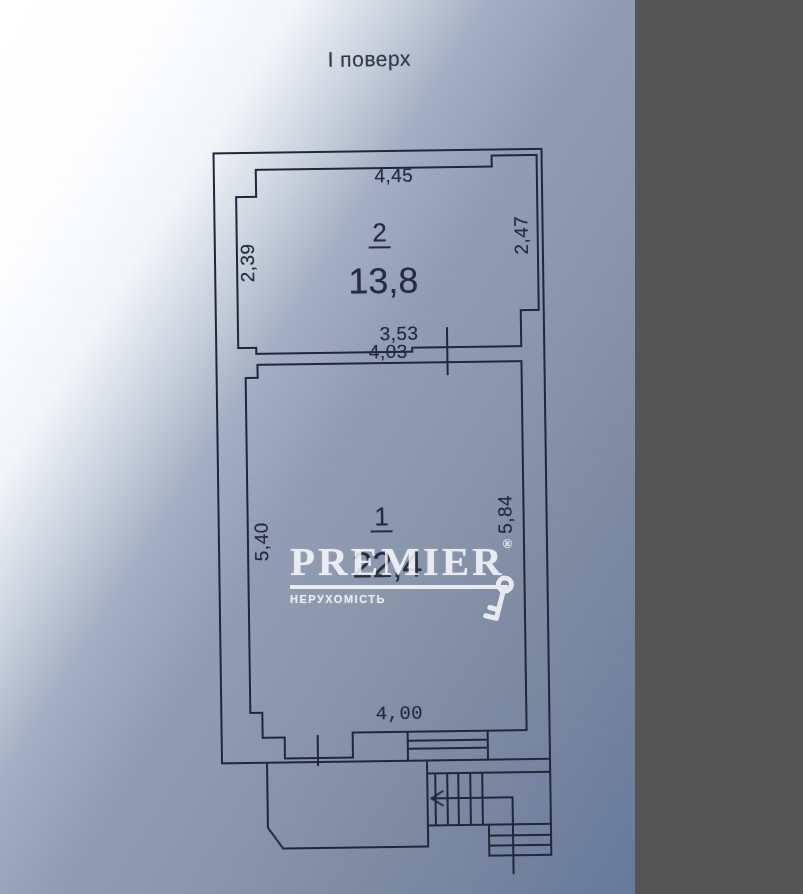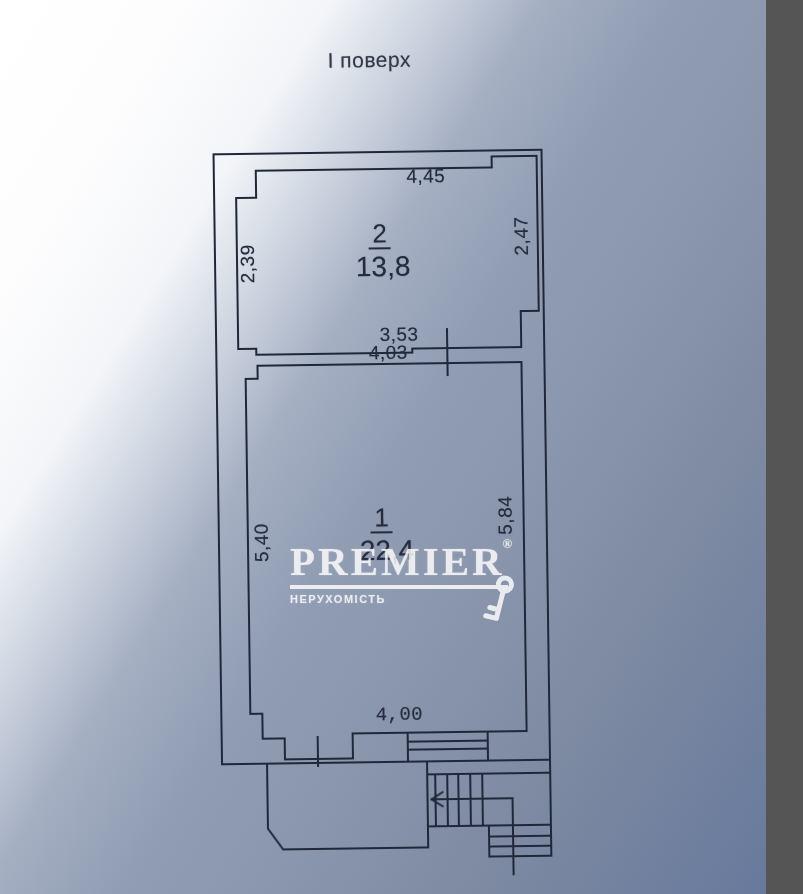--- a/index.html
+++ b/index.html
@@ -1,38 +1,38 @@
 <!DOCTYPE html>
 <html><head>
 <meta charset="utf-8">
 <style>
   html,body{margin:0;padding:0;background:#555;}
   .photo{
     position:relative;
-    width:766px;height:894px;
+    width:635px;height:894px;
     overflow:hidden;
     background:linear-gradient(122deg,
       #ffffff 0%, #fdfdfe 14%, #f3f5f8 25%, #cdd4e0 33%,
       #a4afc2 41%, #919db3 51%, #8a96ac 63%, #7d8aa2 78%, #68799c 100%);
     font-family:"Liberation Sans", sans-serif;
   }
   .tilt{position:absolute;inset:0;transform:rotate(-0.8deg);transform-origin:50% 45%;}
   svg.plan{position:absolute;left:0;top:0;filter:blur(0.3px);}
   .lbl{
     position:absolute;
     color:#242c3d;
     white-space:nowrap;
     transform:translate(-50%,-50%);
     text-shadow:0 0 1px rgba(36,44,61,.45);
   }
   .lbl.rot{transform:translate(-50%,-50%) rotate(-90deg);}
   .title{font-size:21px;letter-spacing:.5px;color:#343a47;}
   .dim{font-size:19px;letter-spacing:.5px;}
   .room-num{font-size:26px;border-bottom:2px solid #242c3d;padding:0 4px 0px 4px;line-height:1.05;}
-  .room-area{font-size:28px;}
+  .room-area{font-size:36px;margin-top:15px;}
   .wm{
     position:absolute;left:290px;top:541px;width:224px;
     color:#ffffff;opacity:.82;
     text-shadow:0 0 2px rgba(255,255,255,.35);
   }
   .wm-brand{
     font-family:"Liberation Serif", serif;
     font-weight:bold;font-size:41px;line-height:1;
     letter-spacing:3px;white-space:nowrap;
   }
@@ -66,21 +66,21 @@
 
       <path d="M 422 775 H 545 M 545 762 V 858 M 422 827 H 545
                M 430 775 V 827 M 442 775 V 827 M 453 775 V 827 M 465 775 V 827 M 477 775 V 827
                M 483 827 V 858 M 483 838 H 545 M 483 848 H 545 M 483 858 H 545"></path>
 
       <path d="M 507 800 H 426 M 426 800 L 437 793 M 426 800 L 437 807 M 507 800 V 876"></path>
     </svg>
 
     <div class="lbl title" style="left:374px;top:60px;">І поверх</div>
 
-    <div class="lbl dim" style="left:397px;top:177px;margin-left:32px;">4,45</div>
+    <div class="lbl dim" style="left:397px;top:177px;">4,45</div>
     <div class="lbl dim rot" style="left:250px;top:262px;">2,39</div>
     <div class="lbl dim rot" style="left:524px;top:238px;">2,47</div>
     <div class="lbl room-num" style="left:382px;top:235px;">2</div>
     <div class="lbl room-area" style="left:385px;top:267px;">13,8</div>
     <div class="lbl dim" style="left:400px;top:335px;">3,53</div>
 
     <div class="lbl dim" style="left:389px;top:353px;">4,03</div>
     <div class="lbl dim rot" style="left:260px;top:541px;">5,40</div>
     <div class="lbl dim rot" style="left:504px;top:517px;">5,84</div>
     <div class="lbl room-num" style="left:380px;top:519px;">1</div>

